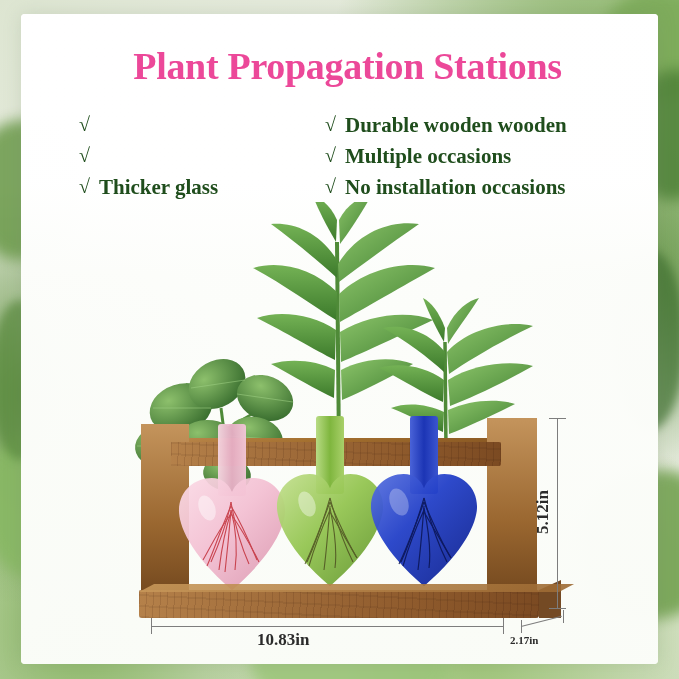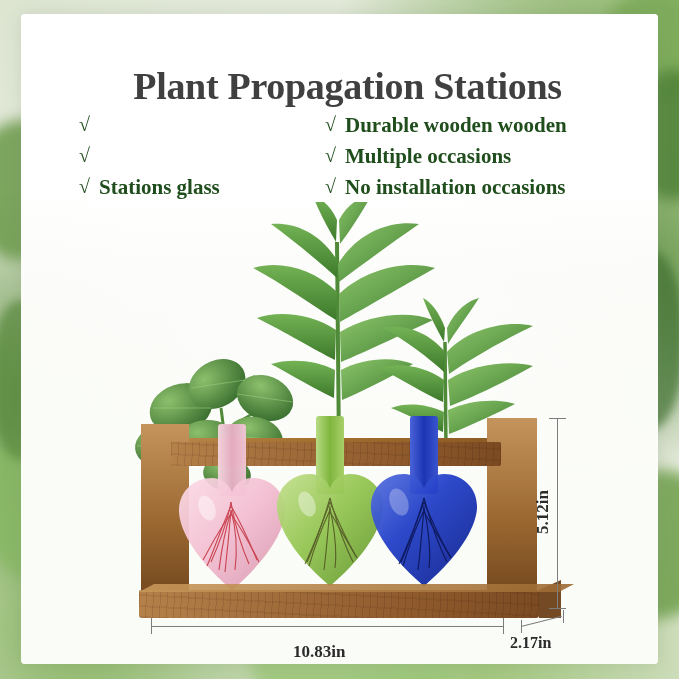--- a/index.html
+++ b/index.html
@@ -61,27 +61,26 @@
     pointer-events: none;
   }
 
   
   .title {
     position: absolute;
     left: 16px;
     right: 0;
     top: 30px;
     text-align: center;
-    color: #404040;
+    color: #ec4899;
     font-family: "Liberation Serif", serif;
     font-weight: bold;
     font-size: 38px;
     letter-spacing: -0.3px;
     white-space: nowrap;
-    margin-top: 20px;
   }
 
   
   .features {
     position: absolute;
     left: 58px;
     top: 96px;
     width: 540px;
     display: grid;
     grid-template-columns: 232px 1fr;
@@ -186,21 +185,21 @@
       </div>
       <div class="feat">
         <span class="check">√</span>
       </div>
       <div class="feat">
         <span class="check">√</span>
         <span>Multiple occasions</span>
       </div>
       <div class="feat">
         <span class="check">√</span>
-        <span>Stations glass</span>
+        <span>Thicker glass</span>
       </div>
       <div class="feat">
         <span class="check">√</span>
         <span>No installation occasions</span>
       </div>
     </div>
 
     <div class="photo">
 
       <svg width="637" height="462" viewBox="0 0 637 462" style="position:absolute;left:0;top:0;">
@@ -363,27 +362,27 @@
 
       <div class="wood" style="left:118px; top:388px; width:400px; height:28px; border-radius:2px 2px 3px 3px;">
         <div class="wood-grain"></div>
       </div>
       <div style="position:absolute; left:518px; top:378px; width:0; height:0; border-left:0; border-top:10px solid transparent; border-bottom:28px solid #6d4119; border-right:22px solid #6d4119; opacity:.95;"></div>
       <div style="position:absolute; left:118px; top:382px; width:420px; height:8px; background:linear-gradient(90deg,#c79759,#9d6a33); transform:skewX(-62deg); transform-origin:left bottom; opacity:.9;"></div>
 
       <div class="dim-line" style="left:130px; top:424px; width:352px; height:1px;"></div>
       <div class="tick" style="left:130px; top:416px; width:1px; height:16px;"></div>
       <div class="tick" style="left:482px; top:416px; width:1px; height:16px;"></div>
-      <div class="dim-label" style="left:236px; top:440px;margin-left:36px;">10.83in</div>
+      <div class="dim-label" style="left:236px; top:428px;">10.83in</div>
 
       <div class="dim-line" style="left:536px; top:216px; width:1px; height:190px;"></div>
       <div class="tick" style="left:528px; top:216px; width:17px; height:1px;"></div>
       <div class="tick" style="left:528px; top:406px; width:17px; height:1px;"></div>
       <div class="dim-label vert" style="left:522px; top:300px; width:60px; text-align:center; margin-left:-30px;">5.12in</div>
 
       <div class="dim-line" style="left:500px; top:424px; width:42px; height:1px; transform:rotate(-14deg); transform-origin:left center;"></div>
       <div class="tick" style="left:500px; top:418px; width:1px; height:13px;"></div>
       <div class="tick" style="left:542px; top:408px; width:1px; height:13px;"></div>
-      <div class="dim-label" style="left:489px; top:432px; font-size:16px;">2.17in</div>
+      <div class="dim-label" style="left:489px; top:432px; font-size:11px;">2.17in</div>
 
     </div>
   </div>
 </div>
 
 </body></html>

